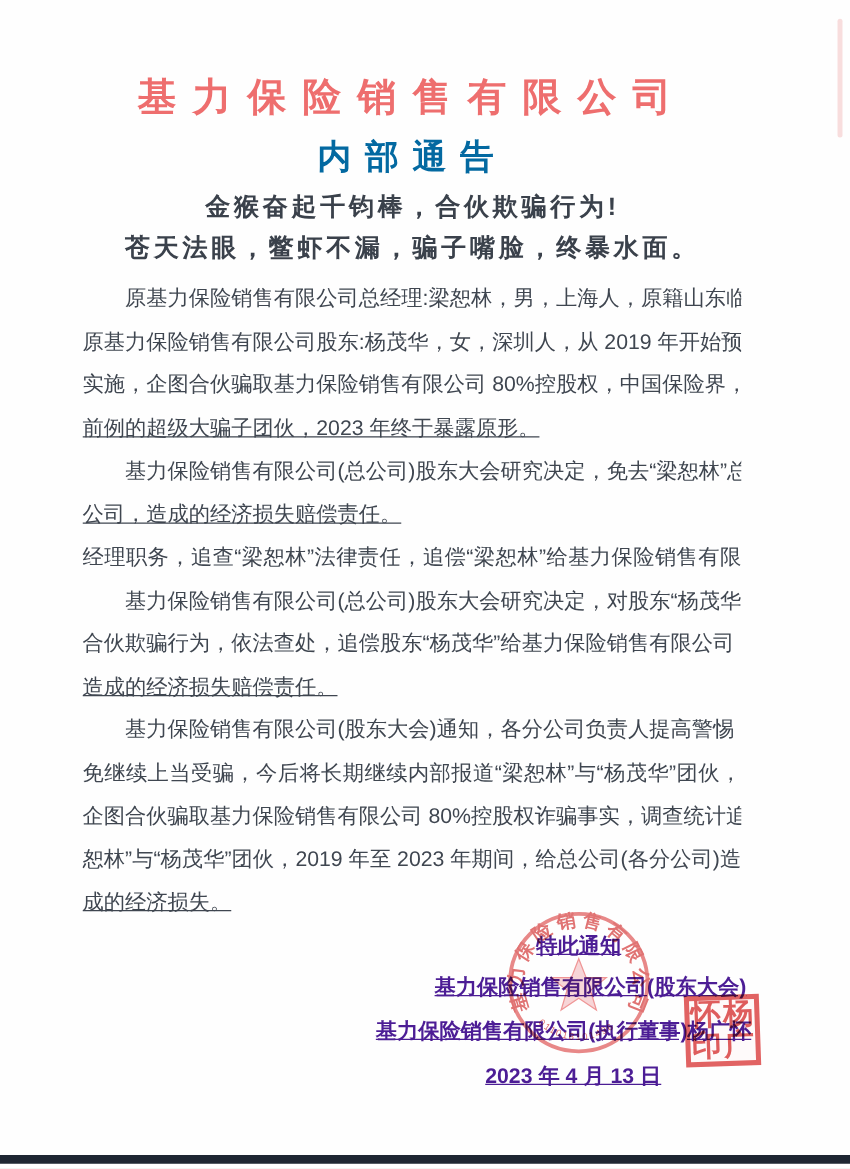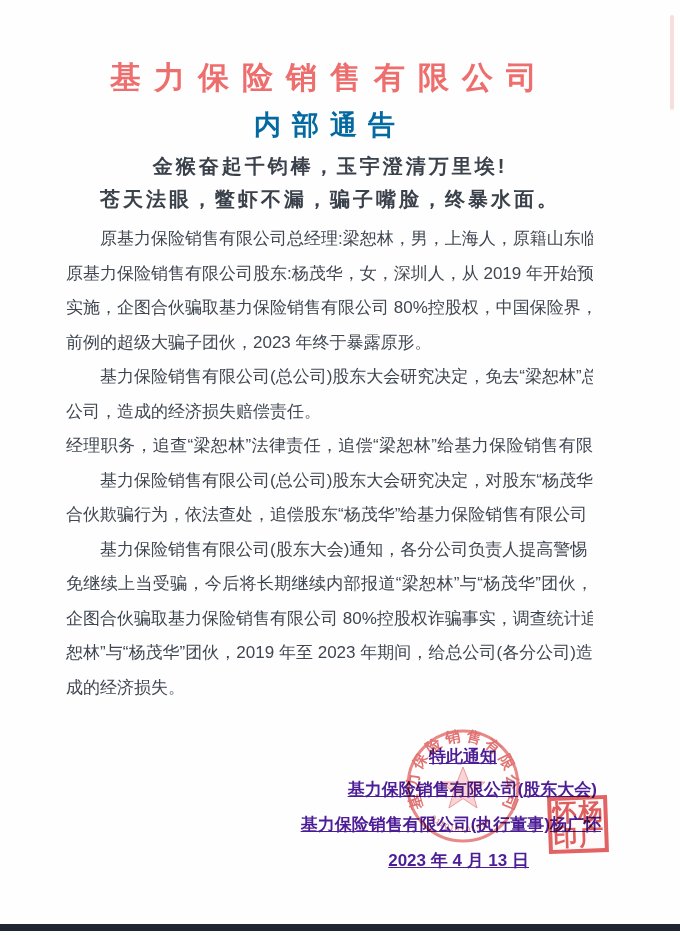--- a/index.html
+++ b/index.html
@@ -32,21 +32,21 @@
   .body-block{
     top:222px;left:66px;width:527px;
     font-size:17px;font-weight:500;color:#3f4650;
   }
   .bline{
     line-height:34.5px;height:34.5px;white-space:nowrap;
     text-align:justify;text-align-last:justify;
     text-justify:inter-character;overflow:hidden;
   }
   .bline.first{text-indent:34px;}
-  .bline.last{text-align:center;text-align-last:left;}
+  .bline.last{text-align:center;text-align-last:left;text-decoration:underline;}
   .sig{
     font-size:17px;font-weight:600;color:#4c1d95;
     line-height:22px;white-space:nowrap;text-decoration:underline;
   }
   .sig1{top:746px;right:207px;}
   .sig2{top:779px;right:107px;}
   .sig3{top:814px;right:103px;}
   .sig-date{top:850px;right:175px;font-weight:600;}
   .round-seal{
     left:403px;top:726px;width:120px;height:120px;
@@ -76,39 +76,40 @@
 </style>
 </head>
 <body>
 
 <div class="page">
 
   <div class="abs center-col main-title">基力保险销售有限公司</div>
 
   <div class="abs center-col sub-title">内部通告</div>
 
-  <div class="abs center-col slogan slogan1">金猴奋起千钧棒，玉宇澄清万里埃!</div>
+  <div class="abs center-col slogan slogan1">金猴奋起千钧棒，合伙欺骗行为!</div>
 
   <div class="abs center-col slogan slogan2">苍天法眼，鳖虾不漏，骗子嘴脸，终暴水面。</div>
 
   <div class="abs body-block">
     <div>
       <div class="bline first">原基力保险销售有限公司总经理:梁恕林，男，上海人，原籍山东临沂，</div>
       <div class="bline">原基力保险销售有限公司股东:杨茂华，女，深圳人，从 2019 年开始预谋</div>
       <div class="bline">实施，企图合伙骗取基力保险销售有限公司 80%控股权，中国保险界，史无</div>
       <div class="bline last">前例的超级大骗子团伙，2023 年终于暴露原形。</div>
     </div>
     <div>
       <div class="bline first">基力保险销售有限公司(总公司)股东大会研究决定，免去“梁恕林”总</div>
       <div class="bline last">公司，造成的经济损失赔偿责任。</div>
       <div class="bline">经理职务，追查“梁恕林”法律责任，追偿“梁恕林”给基力保险销售有限</div>
     </div>
     <div>
       <div class="bline first">基力保险销售有限公司(总公司)股东大会研究决定，对股东“杨茂华”</div>
       <div class="bline">合伙欺骗行为，依法查处，追偿股东“杨茂华”给基力保险销售有限公司，</div>
+      <div class="bline last">造成的经济损失赔偿责任。</div>
     </div>
     <div>
       <div class="bline first">基力保险销售有限公司(股东大会)通知，各分公司负责人提高警惕，避</div>
       <div class="bline">免继续上当受骗，今后将长期继续内部报道“梁恕林”与“杨茂华”团伙，</div>
       <div class="bline">企图合伙骗取基力保险销售有限公司 80%控股权诈骗事实，调查统计追偿“梁</div>
       <div class="bline">恕林”与“杨茂华”团伙，2019 年至 2023 年期间，给总公司(各分公司)造</div>
       <div class="bline last">成的经济损失。</div>
     </div>
   </div>
 

